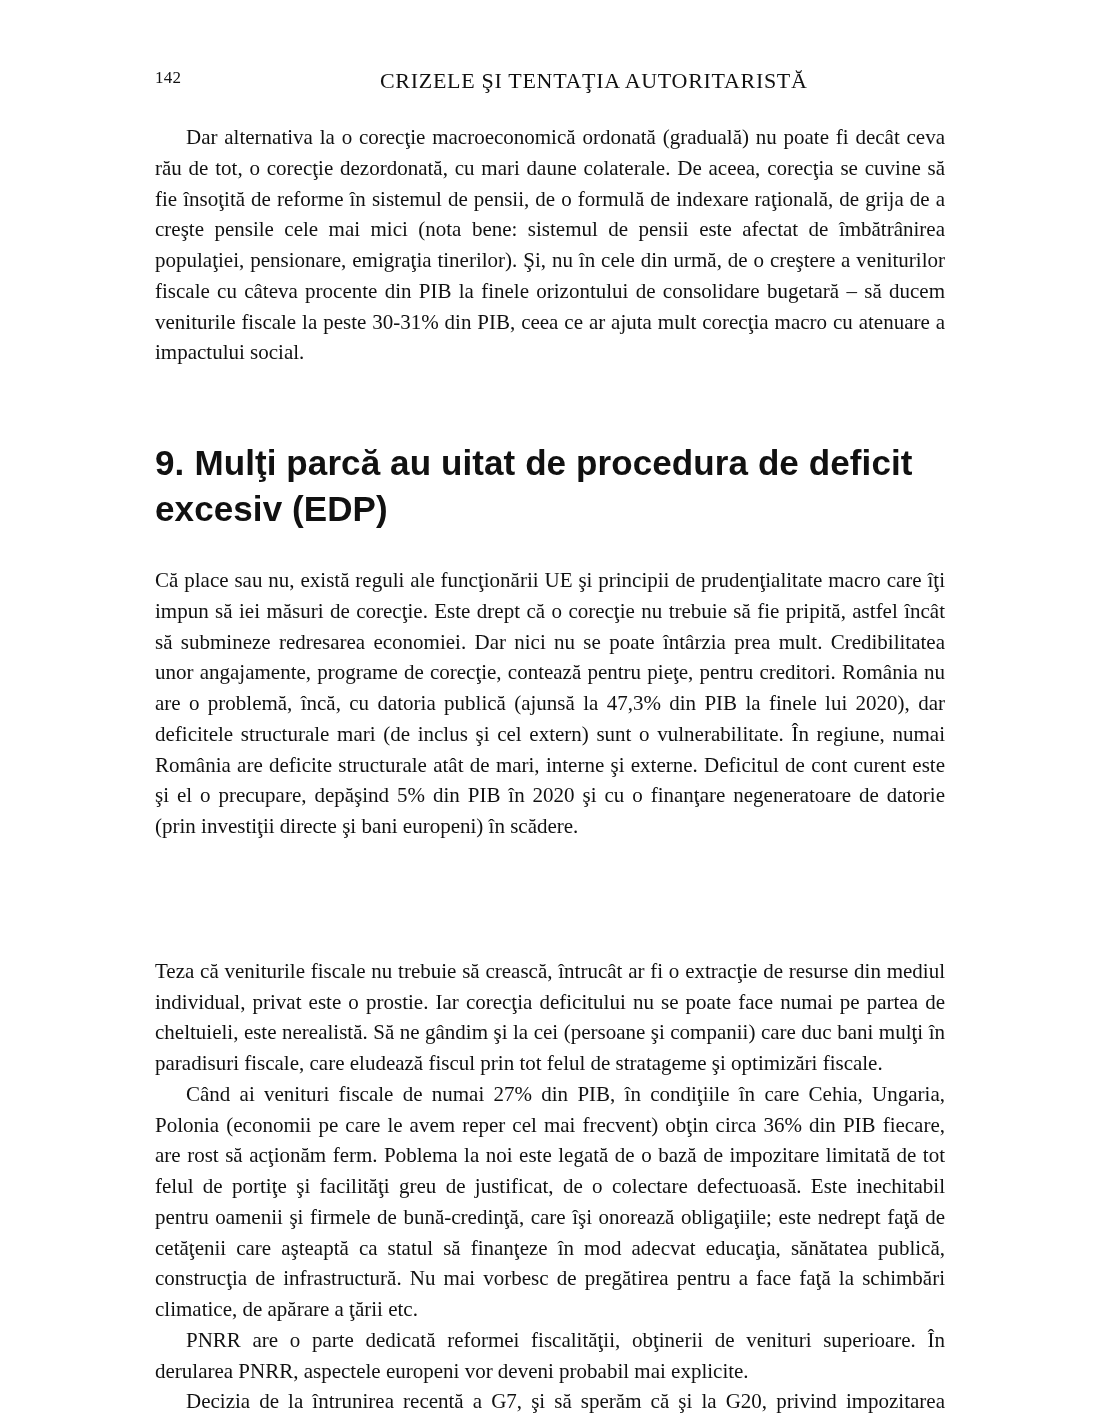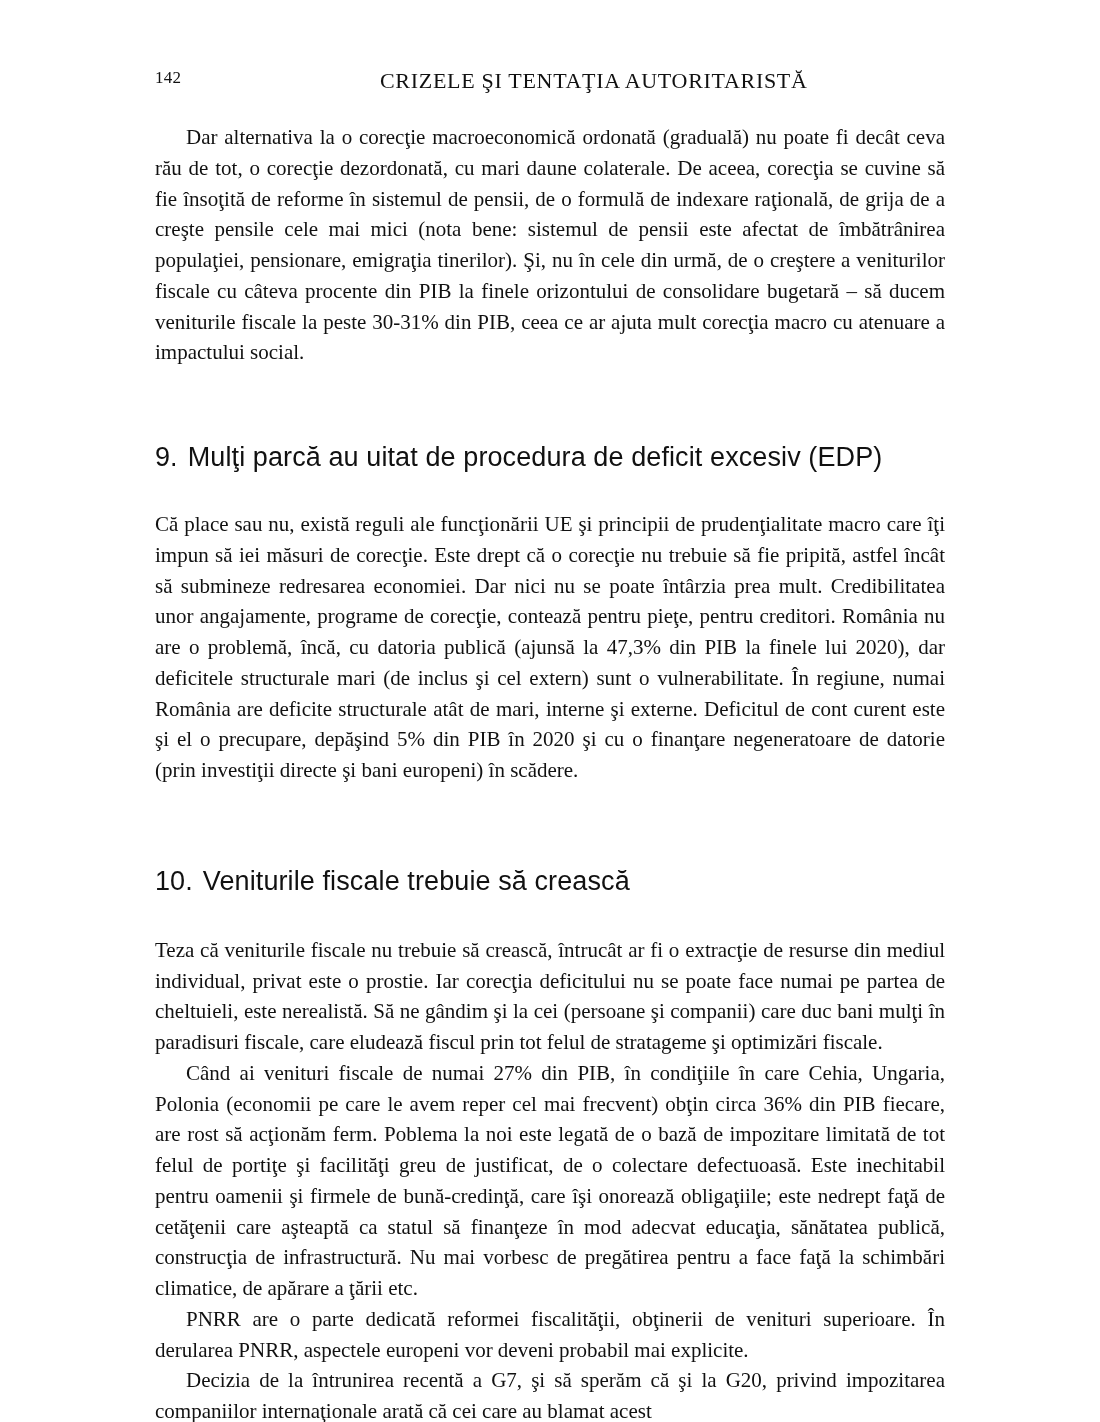--- a/index.html
+++ b/index.html
@@ -55,22 +55,22 @@
     line-height: 1.465;
     text-align: justify;
     text-justify: inter-word;
     hyphens: manual;
   }
   p.indent {
     text-indent: 31px;
   }
   h2.section-heading {
     font-family: "Liberation Sans", sans-serif;
-    font-weight: 400;
-    font-size: 27px;
+    font-weight: 700;
+    font-size: 35px;
     line-height: 1.3;
     margin: 0;
     letter-spacing: 0.1px;
   }
   .gap-before-h1 { height: 72px; }
   .gap-after-h1 { height: 34px; }
   .gap-before-h2 { height: 78px; }
   .gap-after-h2 { height: 36px; }
   .h-num-spacer { display: inline-block; width: 10px; }
 </style>
@@ -92,23 +92,20 @@
     <h2 class="section-heading">
       <span>9.</span><span class="h-num-spacer"></span><span>Mulţi parcă au uitat de procedura de deficit excesiv (EDP)</span>
     </h2>
 
     <div class="gap-after-h1"></div>
 
     <p class="body-text">Că place sau nu, există reguli ale funcţionării UE şi principii de prudenţialitate macro care îţi impun să iei măsuri de corecţie. Este drept că o corecţie nu trebuie să fie pripită, astfel încât să submineze redresarea economiei. Dar nici nu se poate întârzia prea mult. Credibilitatea unor angajamente, programe de corecţie, contează pentru pieţe, pentru creditori. România nu are o problemă, încă, cu datoria publică (ajunsă la 47,3% din PIB la finele lui 2020), dar deficitele structurale mari (de inclus şi cel extern) sunt o vulnerabilitate. În regiune, numai România are deficite structurale atât de mari, interne şi externe. Deficitul de cont curent este şi el o precupare, depăşind 5% din PIB în 2020 şi cu o finanţare negeneratoare de datorie (prin investiţii directe şi bani europeni) în scădere.</p>
 
     <div class="gap-before-h2"></div>
 
-    <h2 class="section-heading">
-      <span>10.</span><span class="h-num-spacer"></span><span>Veniturile fiscale trebuie să crească</span>
-    </h2>
 
     <div class="gap-after-h2"></div>
 
     <p class="body-text">Teza că veniturile fiscale nu trebuie să crească, întrucât ar fi o extracţie de resurse din mediul individual, privat este o prostie. Iar corecţia deficitului nu se poate face numai pe partea de cheltuieli, este nerealistă. Să ne gândim şi la cei (persoane şi companii) care duc bani mulţi în paradisuri fiscale, care eludează fiscul prin tot felul de stratageme şi optimizări fiscale.</p>
     <p class="body-text indent">Când ai venituri fiscale de numai 27% din PIB, în condiţiile în care Cehia, Ungaria, Polonia (economii pe care le avem reper cel mai frecvent) obţin circa 36% din PIB fiecare, are rost să acţionăm ferm. Poblema la noi este legată de o bază de impozitare limitată de tot felul de portiţe şi facilităţi greu de justificat, de o colectare defectuoasă. Este inechitabil pentru oamenii şi firmele de bună-credinţă, care îşi onorează obligaţiile; este nedrept faţă de cetăţenii care aşteaptă ca statul să finanţeze în mod adecvat educaţia, sănătatea publică, construcţia de infrastructură. Nu mai vorbesc de pregătirea pentru a face faţă la schimbări climatice, de apărare a ţării etc.</p>
     <p class="body-text indent">PNRR are o parte dedicată reformei fiscalităţii, obţinerii de venituri superioare. În derularea PNRR, aspectele europeni vor deveni probabil mai explicite.</p>
     <p class="body-text indent"><span>Decizia de la întrunirea recentă a G7, şi să sperăm că şi la G20, privind impozitarea companiilor internaţionale arată că cei care au blamat acest </span></p>
 
   </div>
 </div>

